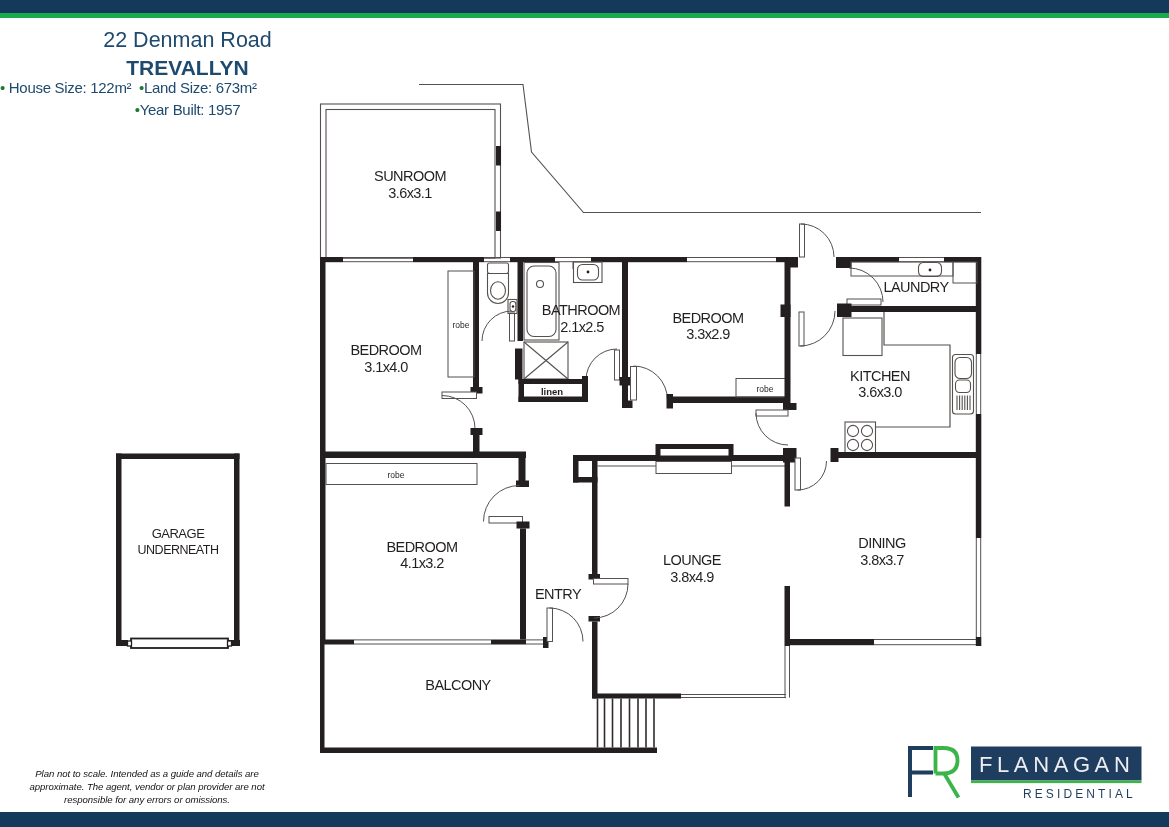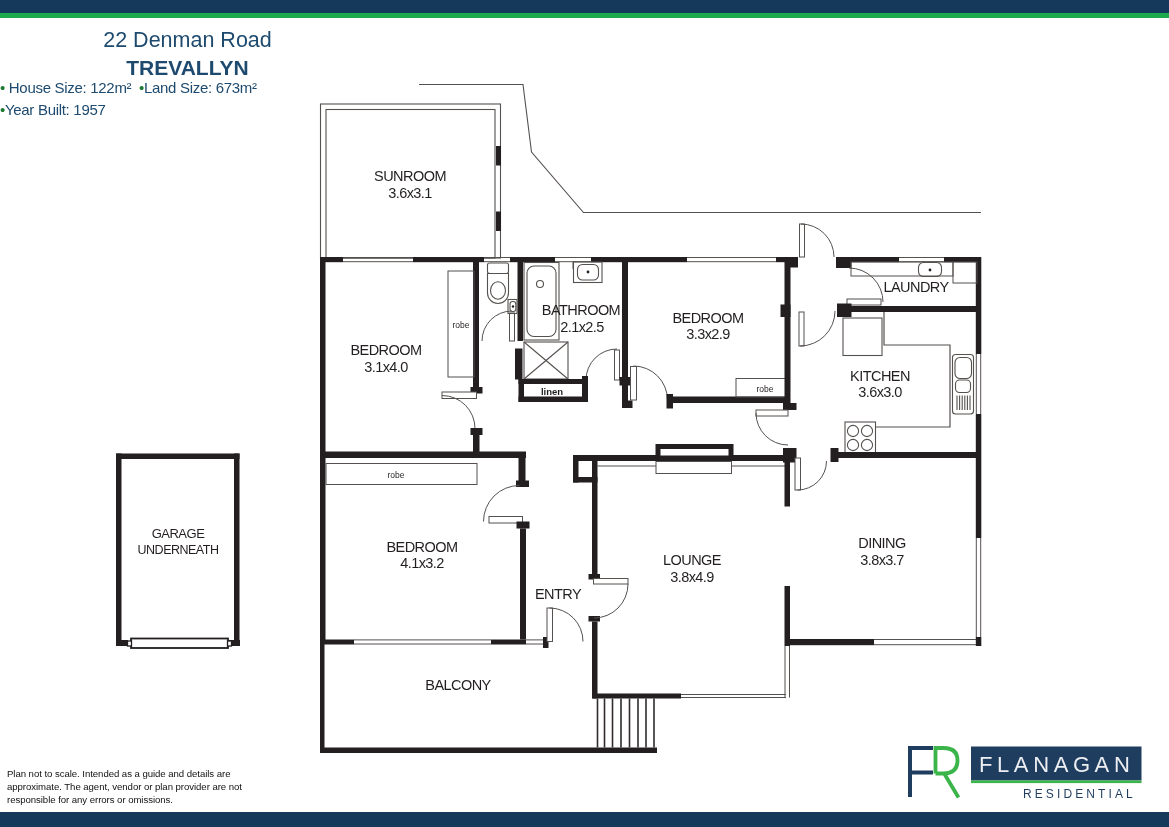--- a/index.html
+++ b/index.html
@@ -15,21 +15,21 @@
 <div class="abs" style="left:0;top:13px;width:1169px;height:4.5px;background:#1baa4c;"></div>
 
 <div class="abs" style="left:0;top:0;width:375px;color:#1d4a6e;">
 
   <div class="abs" style="left:0;top:28px;width:375px;text-align:center;font-size:21.5px;">22 Denman Road</div>
 
   <div class="abs" style="left:0;top:56px;width:375px;text-align:center;font-size:21px;font-weight:bold;letter-spacing:0px;">TREVALLYN</div>
 
   <div class="abs" style="left:0;top:79px;width:375px;text-align:left;font-size:15px;letter-spacing:-0.3px;"><span style="color:#1c7a34;">•</span> House Size: 122m² &nbsp;<span style="color:#1c7a34;">•</span>Land Size: 673m²</div>
 
-  <div class="abs" style="left:0;top:100.5px;width:375px;font-size:15px;letter-spacing:-0.3px;"><span style="color:#1c7a34;">•</span>Year Built: 1957</div>
+  <div class="abs" style="left:0;top:100.5px;width:375px;text-align:center;font-size:15px;letter-spacing:-0.3px;"><span style="color:#1c7a34;">•</span>Year Built: 1957</div>
 </div>
 
 <svg class="abs" style="left:0;top:0;" width="1169" height="827" viewBox="0 0 1169 827">
 <g id="plan" fill="#231f20" stroke="none">
 
 <polyline points="419,84.5 523,84.5 531.5,152 583.5,212.5 981,212.5" fill="none" stroke="#55514f" stroke-width="1.1"></polyline>
 
 <g>
 <rect x="320.5" y="104" width="180" height="154" fill="none" stroke="#55514f" stroke-width="1.1"></rect>
 <rect x="326" y="109.5" width="169" height="148.5" fill="none" stroke="#55514f" stroke-width="1.1"></rect>
@@ -432,15 +432,15 @@
 <rect x="971" y="746.5" width="170.5" height="34" fill="#1e3d5f"></rect>
 
 <text x="979" y="771.5" font-size="22" letter-spacing="4.6" text-anchor="start" fill="#eceef2">FLANAGAN</text>
 
 <rect x="971" y="780.5" width="170.5" height="2.6" fill="#3bb54a"></rect>
 
 <text x="1023" y="798" font-size="12" letter-spacing="3.1" text-anchor="start" fill="#1e3d5f">RESIDENTIAL</text>
 </g>
 </svg>
 
-<div class="abs" style="left:7px;top:767px;width:280px;text-align:left;font-size:9.6px;line-height:13.2px;letter-spacing:-0.05px;color:#111111;">Plan not to scale. Intended as a guide and details are<br>approximate. The agent, vendor or plan provider are not<br>responsible for any errors or omissions.</div>
+<div class="abs" style="left:7px;top:767px;width:280px;text-align:center;font-style:italic;font-size:9.6px;line-height:13.2px;letter-spacing:-0.05px;color:#111111;">Plan not to scale. Intended as a guide and details are<br>approximate. The agent, vendor or plan provider are not<br>responsible for any errors or omissions.</div>
 
 <div class="abs" style="left:0;top:812px;width:1169px;height:15px;background:#15395b;"></div>
 
 </body></html>

